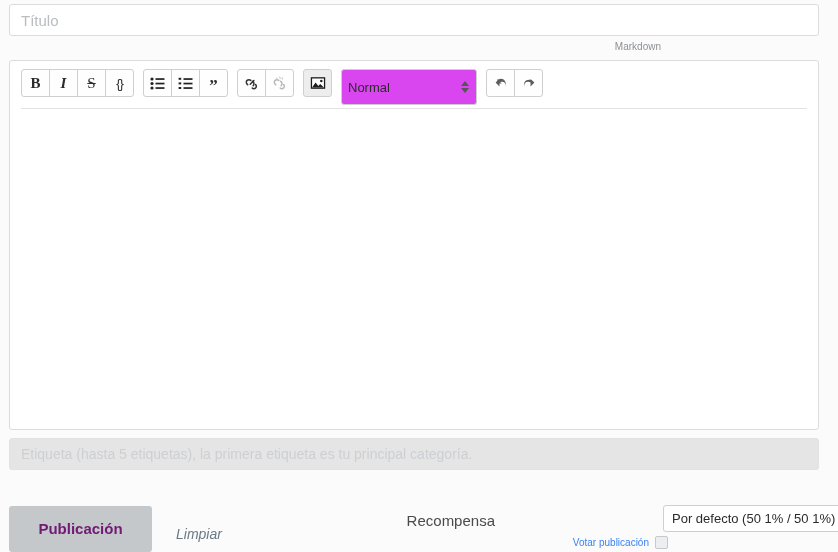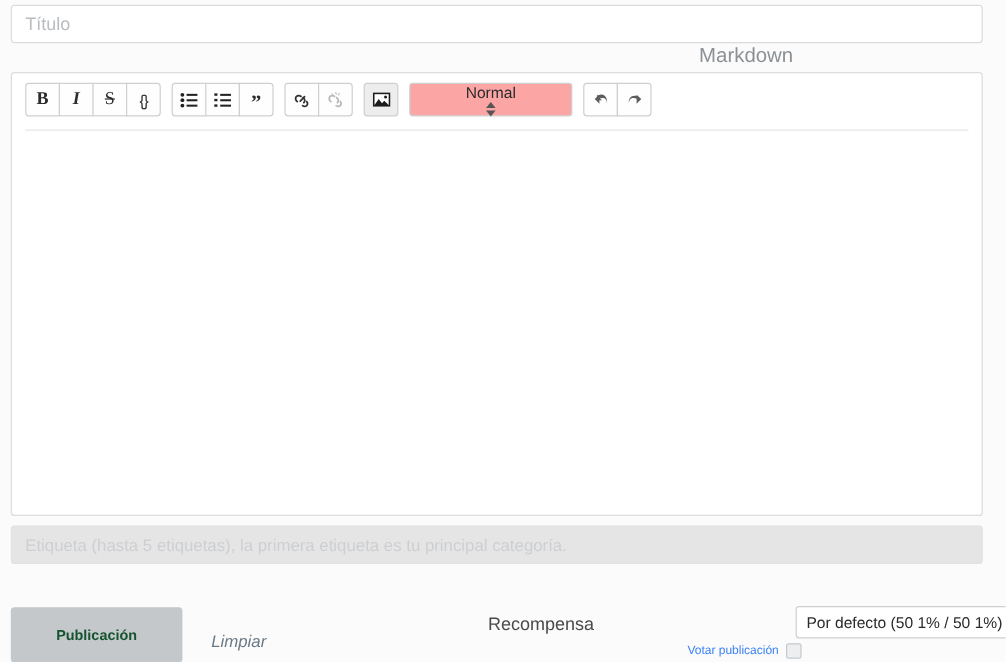--- a/index.html
+++ b/index.html
@@ -44,21 +44,21 @@
   .title-field::placeholder {
     color: #b9bcc0;
     opacity: 1;
   }
 
   
   .markdown-label {
     position: absolute;
     right: 19px;
     top: 40px;
-    font-size: 17px;
+    font-size: 10px;
     color: #8c9196;
     text-align: right;
     line-height: 14px;
   }
 
   
   .editor-shell {
     position: absolute;
     left: 9px;
     top: 60px;
@@ -118,30 +118,29 @@
   .tb-btn .glyph-s { text-decoration: line-through; font-family: "Liberation Serif", serif; font-size: 15px; }
   .tb-btn .glyph-code { font-family: "Liberation Sans", sans-serif; font-size: 13px; letter-spacing: -1px; }
   .tb-btn .glyph-quote { font-family: "Liberation Serif", serif; font-weight: bold; font-size: 17px; line-height: 8px; margin-top: 6px; }
 
   .tb-select {
     height: 28px;
     box-sizing: border-box;
     width: 136px;
     border: 1px solid #cfcfcf;
     border-radius: 3px;
-    background: #fca5a5;
-    padding: 0 6px;
+    background: #d946ef;
+    padding: 17px 6px;
     font-family: "Liberation Sans", sans-serif;
     font-size: 13px;
     color: #2b2b2b;
     position: relative;
     display: flex;
     align-items: center;
     cursor: pointer;
-    flex-direction: column;
   }
   .tb-select .sel-label { flex: 1; }
   .tb-select .sel-arrows {
     width: 11px; height: 16px;
     display: flex; flex-direction: column;
     align-items: center; justify-content: center;
     gap: 2px;
   }
   .tri-up {
     width: 0; height: 0;
@@ -194,23 +193,23 @@
   
   .publish-button {
     position: absolute;
     left: 9px;
     top: 506px;
     width: 143px;
     height: 46px;
     background: #c5c8cb;
     border: none;
     border-radius: 3px;
-    color: #14532d;
-    font-family: "Liberation Sans", sans-serif;
-    font-size: 12px;
+    color: #701a75;
+    font-family: "Liberation Sans", sans-serif;
+    font-size: 15px;
     font-weight: bold;
     cursor: default;
     padding: 0;
     text-align: center;
     line-height: 46px;
   }
 
   .clear-link {
     position: absolute;
     left: 176px;

